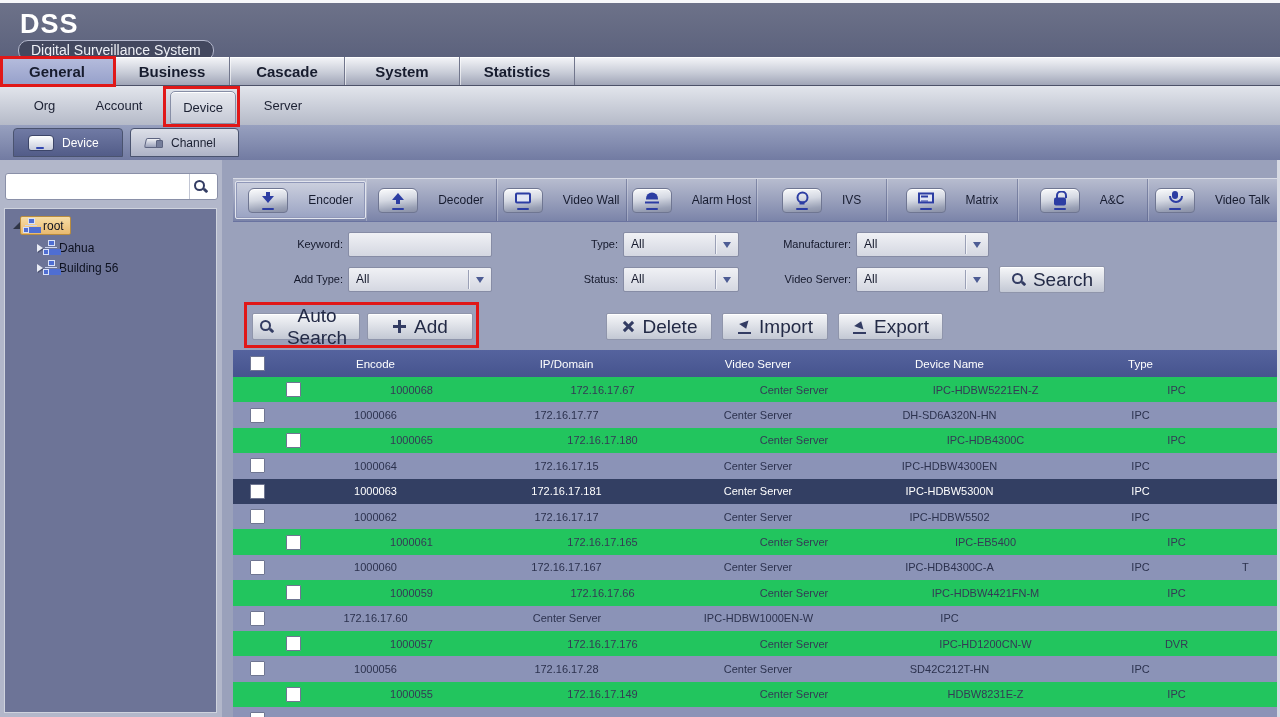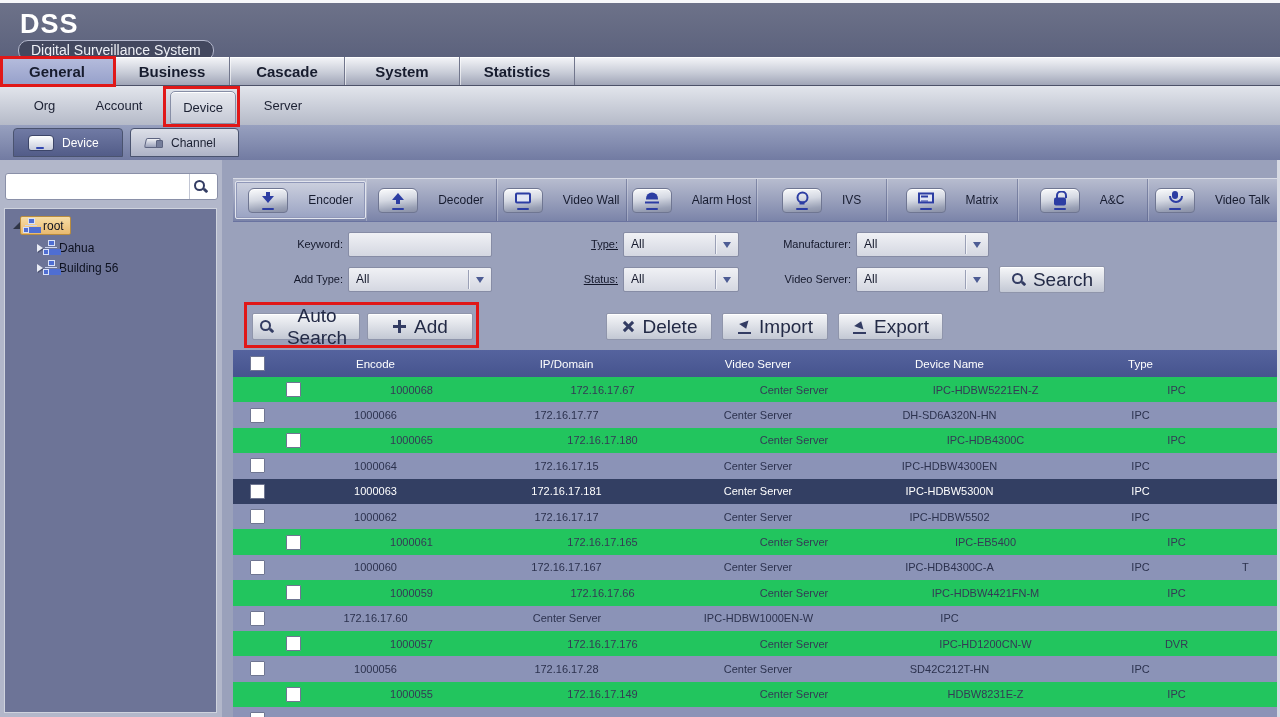--- a/index.html
+++ b/index.html
@@ -118,21 +118,21 @@
   .g-lock::before{left:3px;top:0;width:7px;height:6px;border:2px solid #2c3da3;border-bottom:none;border-radius:5px 5px 0 0;}
   .g-lock::after{left:1px;bottom:0;width:12px;height:8px;background:#2c3da3;border-radius:2px;}
   .g-mic{width:14px;height:14px;}
   .g-mic::before{left:4px;top:0;width:6px;height:8px;background:#2c3da3;border-radius:3px;}
   .g-mic::after{left:1px;top:5px;width:10px;height:5px;border:2px solid #2c3da3;border-top:none;border-radius:0 0 7px 7px;}
 
   
   .filter-area{position:absolute;left:11px;top:62px;width:1044px;height:90px;}
   .flabel{position:absolute;height:25px;line-height:25px;text-align:right;font-size:11px;color:#14182b;}
   .r1{top:10px;} .r2{top:45px;}
-  .lc1{left:10px;width:100px;} .lc2{left:295px;width:90px;text-decoration:underline;} .lc3{left:525px;width:93px;}
+  .lc1{left:10px;width:100px;} .lc2{left:295px;width:90px;} .lc3{left:525px;width:93px;}
   .fc1{left:115px;width:144px;} .fc2{left:390px;width:116px;} .fc3{left:623px;width:133px;}
   .ffield{position:absolute;height:25px;box-sizing:border-box;border:1px solid #868ca5;
     background:linear-gradient(#f0f1f5,#d4d7e1);border-radius:2px;}
   input.ffield{padding:0 6px;font-size:12px;color:#222;font-family:"Liberation Sans",sans-serif;outline:none;}
   .dd{cursor:pointer;}
   .dd .dd-val{position:absolute;left:7px;top:0;line-height:23px;font-size:12px;color:#14182b;}
   .dd::before{content:"";position:absolute;right:22px;top:2px;bottom:2px;width:1px;background:#9aa0b6;box-shadow:1px 0 0 #f2f3f7;}
   .dd .dd-arrow{position:absolute;right:7px;top:9px;width:0;height:0;
     border-left:4px solid transparent;border-right:4px solid transparent;border-top:6px solid #4d5c94;}
   .btn{position:absolute;height:27px;box-sizing:border-box;display:flex;align-items:center;justify-content:center;

